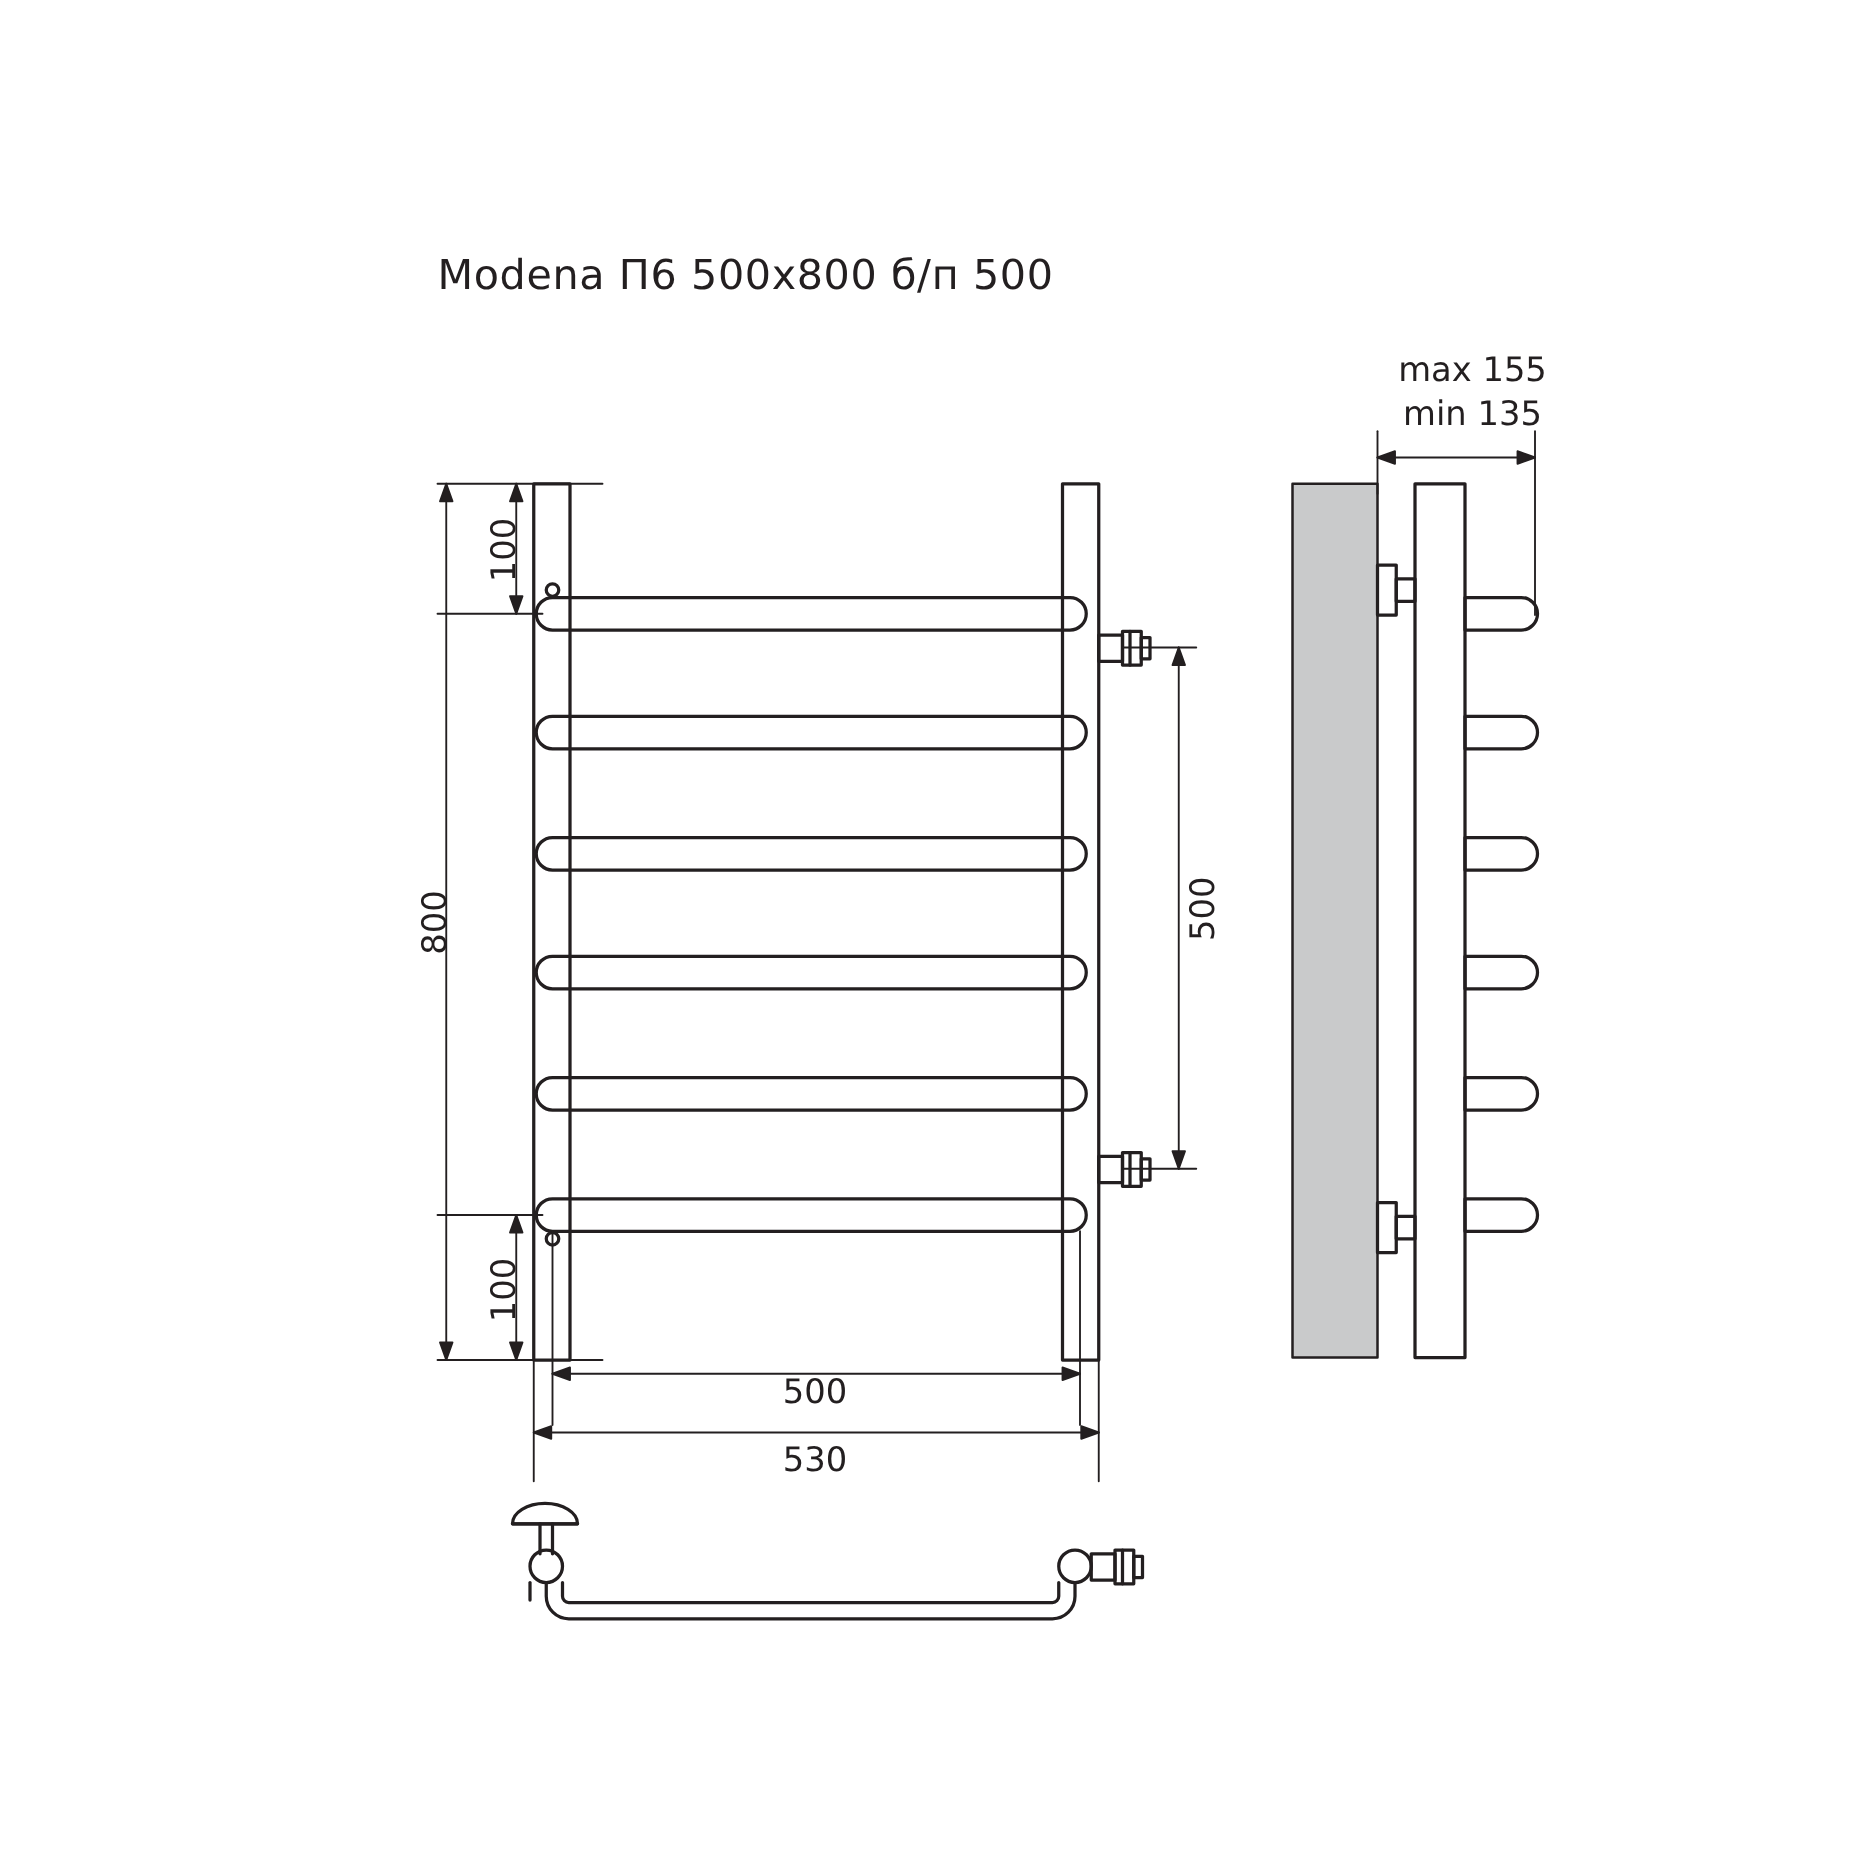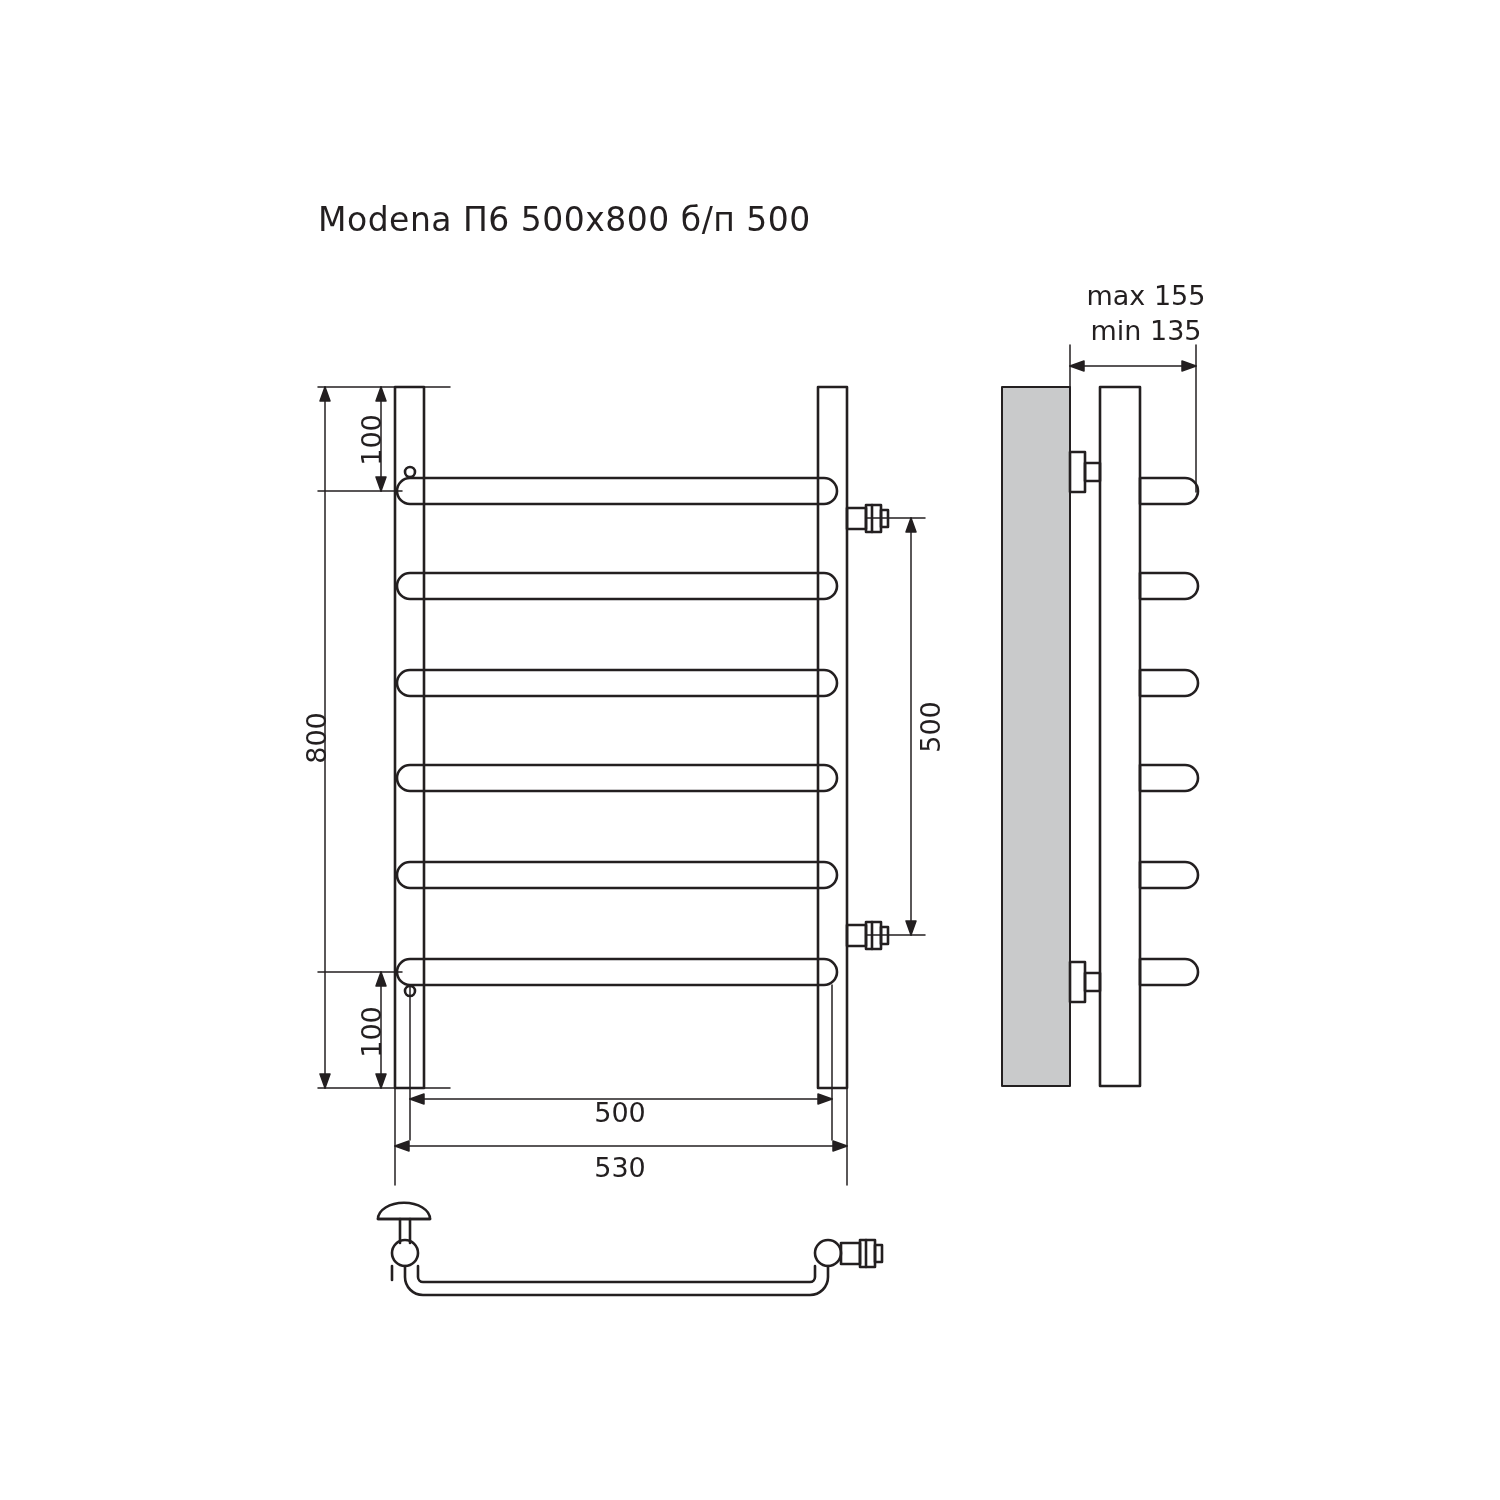--- a/index.html
+++ b/index.html
@@ -11,20 +11,21 @@
     width: 1500px;
     height: 1500px;
     font-family: "DejaVu Sans", sans-serif;
     color: #1a1a1a;
     position: relative;
     overflow: hidden;
   }
   #sheet {
     position: absolute;
     inset: 0;
+    margin-left: 32px;
   }
   .title {
     position: absolute;
     left: 318px;
     top: 200px;
     font-size: 33px;
     letter-spacing: 0.5px;
     color: #231f20;
     white-space: nowrap;
   }

